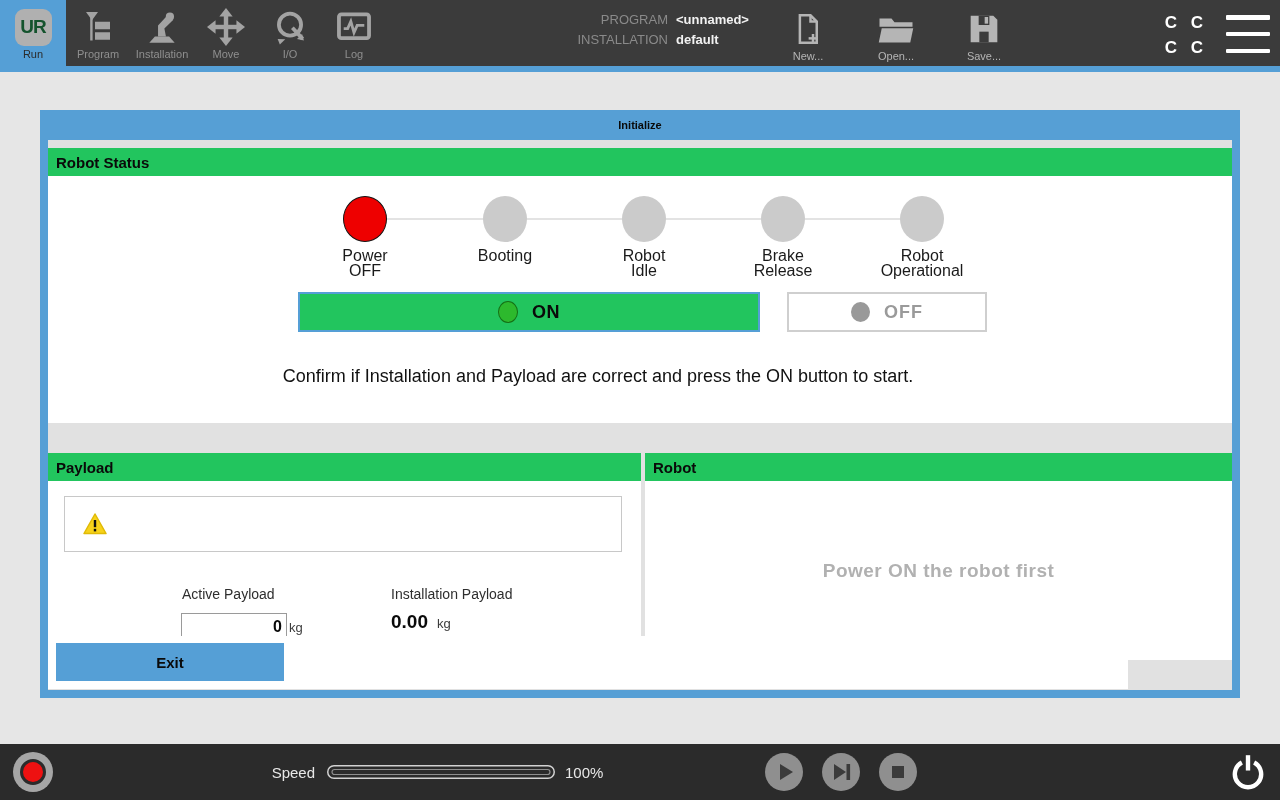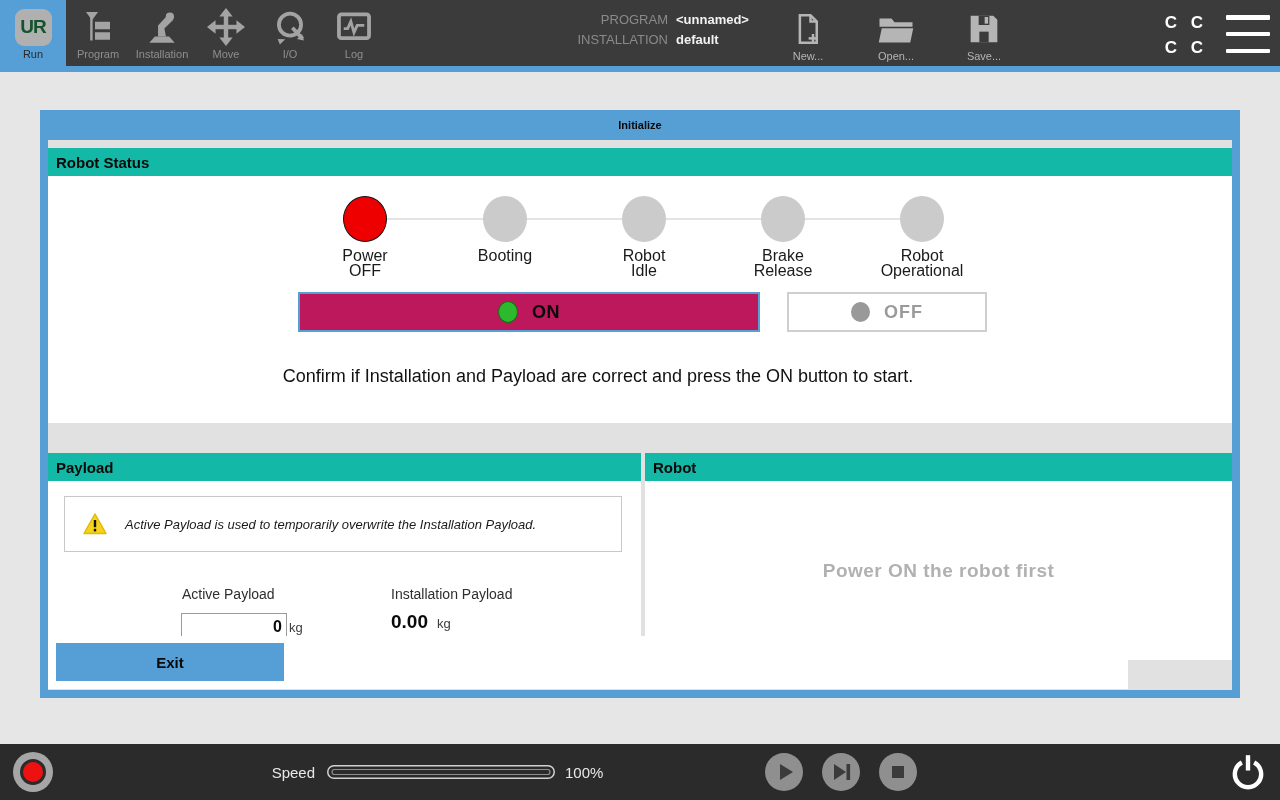--- a/index.html
+++ b/index.html
@@ -32,34 +32,34 @@
   .cc-grid span{display:flex;align-items:center;justify-content:center;}
   .hamburger{position:absolute;left:1226px;top:15px;width:44px;height:38px;display:flex;flex-direction:column;
              justify-content:space-between;cursor:pointer;}
   .hamburger div{height:4.5px;background:#fff;border-radius:1px;}
 
   
   .dialog{position:absolute;left:40px;top:110px;width:1200px;height:588px;background:#569fd5;}
   .dialog-title{position:absolute;left:0;top:0;width:100%;height:30px;display:flex;align-items:center;justify-content:center;
                 font-size:11px;font-weight:bold;color:#0a0a0a;}
   .dialog-inner{position:absolute;left:8px;top:30px;width:1184px;height:550px;background:#e1e1e1;}
-  .sec-header{position:absolute;height:28px;background:#14b8a6;display:flex;align-items:center;
+  .sec-header{position:absolute;height:28px;background:#22c55e;display:flex;align-items:center;
               font-size:15px;font-weight:bold;color:#0a0a0a;padding-left:8px;}
   .rs-header{left:0;top:8px;width:1184px;}
   .rs-body{position:absolute;left:0;top:36px;width:1184px;height:247px;background:#fff;}
 
   
   .connector{position:absolute;left:317px;top:42px;width:557px;height:2px;background:#e3e3e3;}
   .step{position:absolute;top:0;width:140px;text-align:center;}
   .step .dot{position:absolute;left:48px;top:20px;width:44px;height:46px;border-radius:50%;background:#cbcbcb;}
   .step.active .dot{background:#ee0000;border:1.5px solid #141414;}
   .step .slabel{position:absolute;left:0;top:72px;width:140px;font-size:16px;line-height:15px;color:#1a1a1a;}
   .step.s0{left:247px;} .step.s1{left:387px;} .step.s2{left:526px;} .step.s3{left:665px;} .step.s4{left:804px;}
 
-  .btn-on{position:absolute;left:250px;top:116px;width:462px;height:40px;background:#be185d;border:2px solid #559fd6;
+  .btn-on{position:absolute;left:250px;top:116px;width:462px;height:40px;background:#22c55e;border:2px solid #559fd6;
           display:flex;align-items:center;justify-content:center;gap:14px;cursor:pointer;}
   .btn-on .gdot{width:20px;height:22px;border-radius:50%;background:#2db92d;border:1px solid #157015;}
   .btn-on .btxt{font-size:18px;font-weight:bold;color:#0a0a0a;letter-spacing:0.5px;}
   .btn-off{position:absolute;left:739px;top:116px;width:200px;height:40px;background:#fff;border:2px solid #cfcfcf;
            display:flex;align-items:center;justify-content:center;gap:14px;cursor:pointer;}
   .btn-off .odot{width:19px;height:20px;border-radius:50%;background:#999;}
   .btn-off .btxt{font-size:18px;font-weight:bold;color:#9a9a9a;letter-spacing:1px;}
   .instruction{position:absolute;left:0;top:190px;width:1100px;text-align:center;font-size:18px;color:#111;}
 
   
@@ -294,21 +294,20 @@
       </div>
 
       <div class="payload-sec">
         <div class="sec-header">Payload</div>
         <div class="warn-box">
           <svg width="24" height="22" viewBox="0 0 24 22">
             <polygon points="12,1 23,20.5 1,20.5" fill="#f7d21a" stroke="#e0ba06" stroke-width="1.5" stroke-linejoin="round"></polygon>
             <rect x="10.8" y="7" width="2.4" height="7.2" fill="#111"></rect>
             <rect x="10.8" y="15.8" width="2.4" height="2.6" fill="#111"></rect>
           </svg>
-          <span class="warn-text">Active Payload is used to temporarily overwrite the Installation Payload.</span>
         </div>
         <div class="pl-label active-label">Active Payload</div>
         <div class="active-row">
           <input class="active-input" type="text" value="0" style="">
           <span class="unit">kg</span>
         </div>
         <div class="pl-label inst-label">Installation Payload</div>
         <div class="inst-row">
           <span class="inst-value">0.00</span>
           <span class="unit">kg</span>

